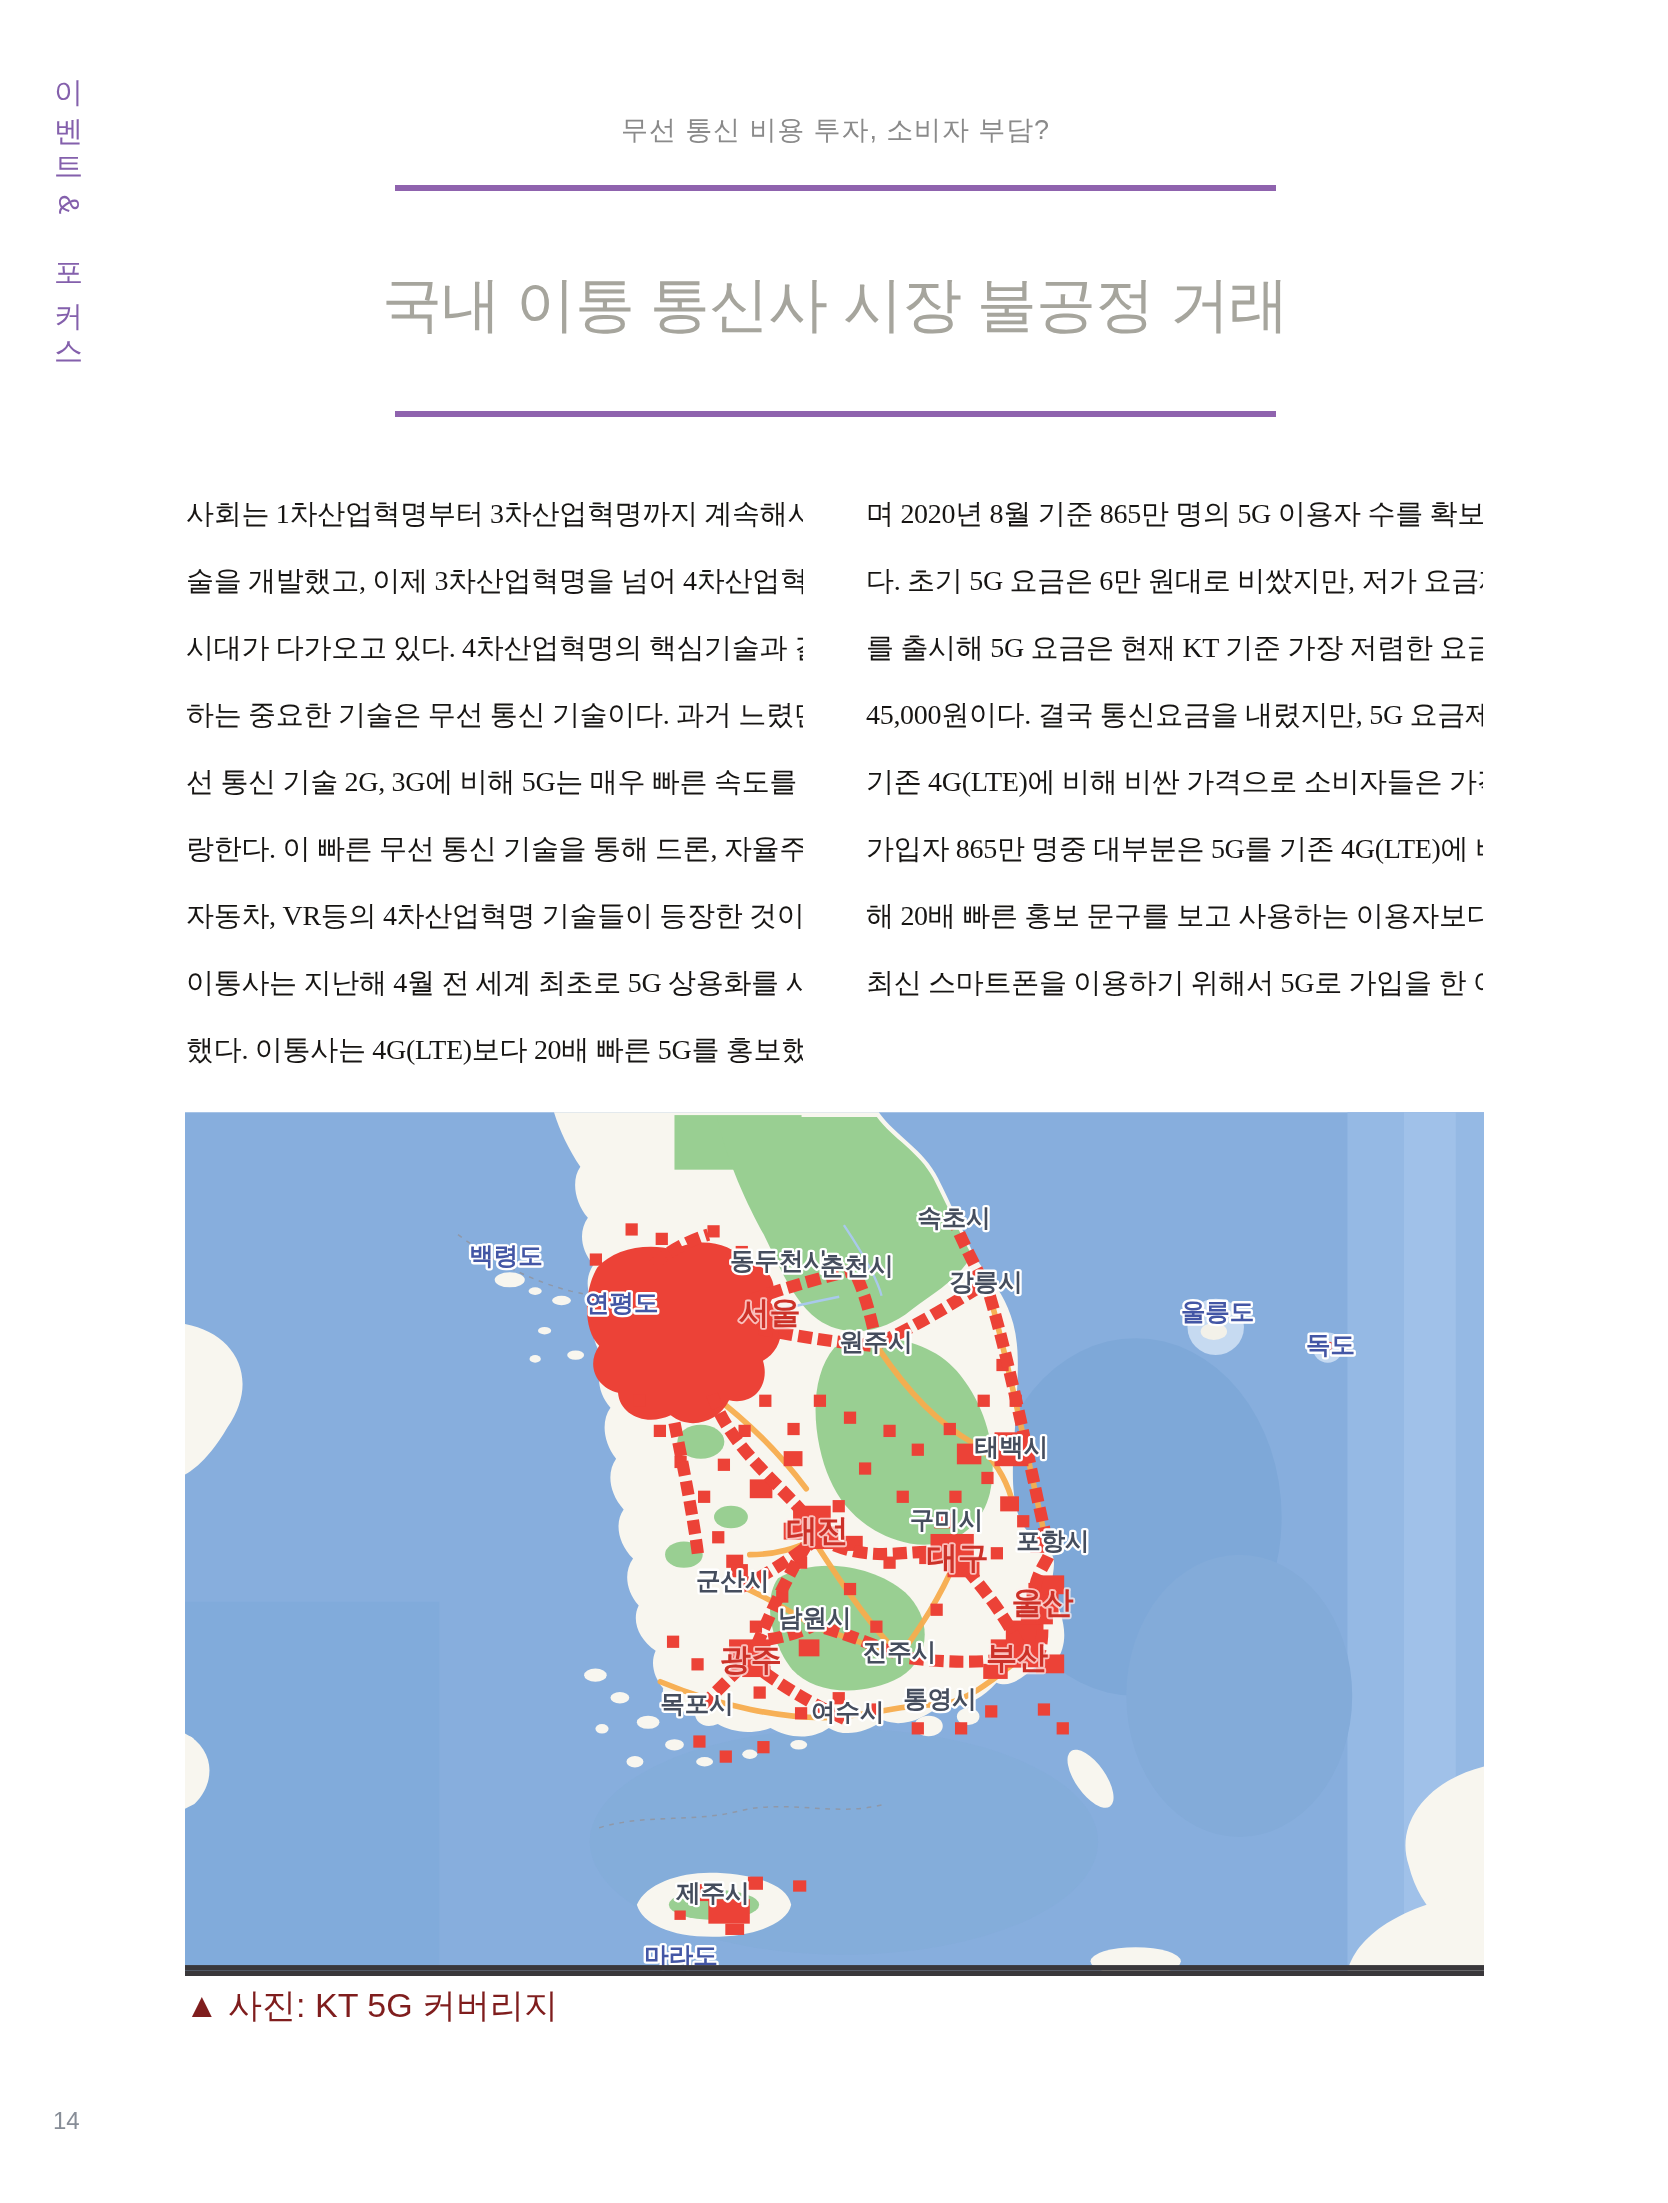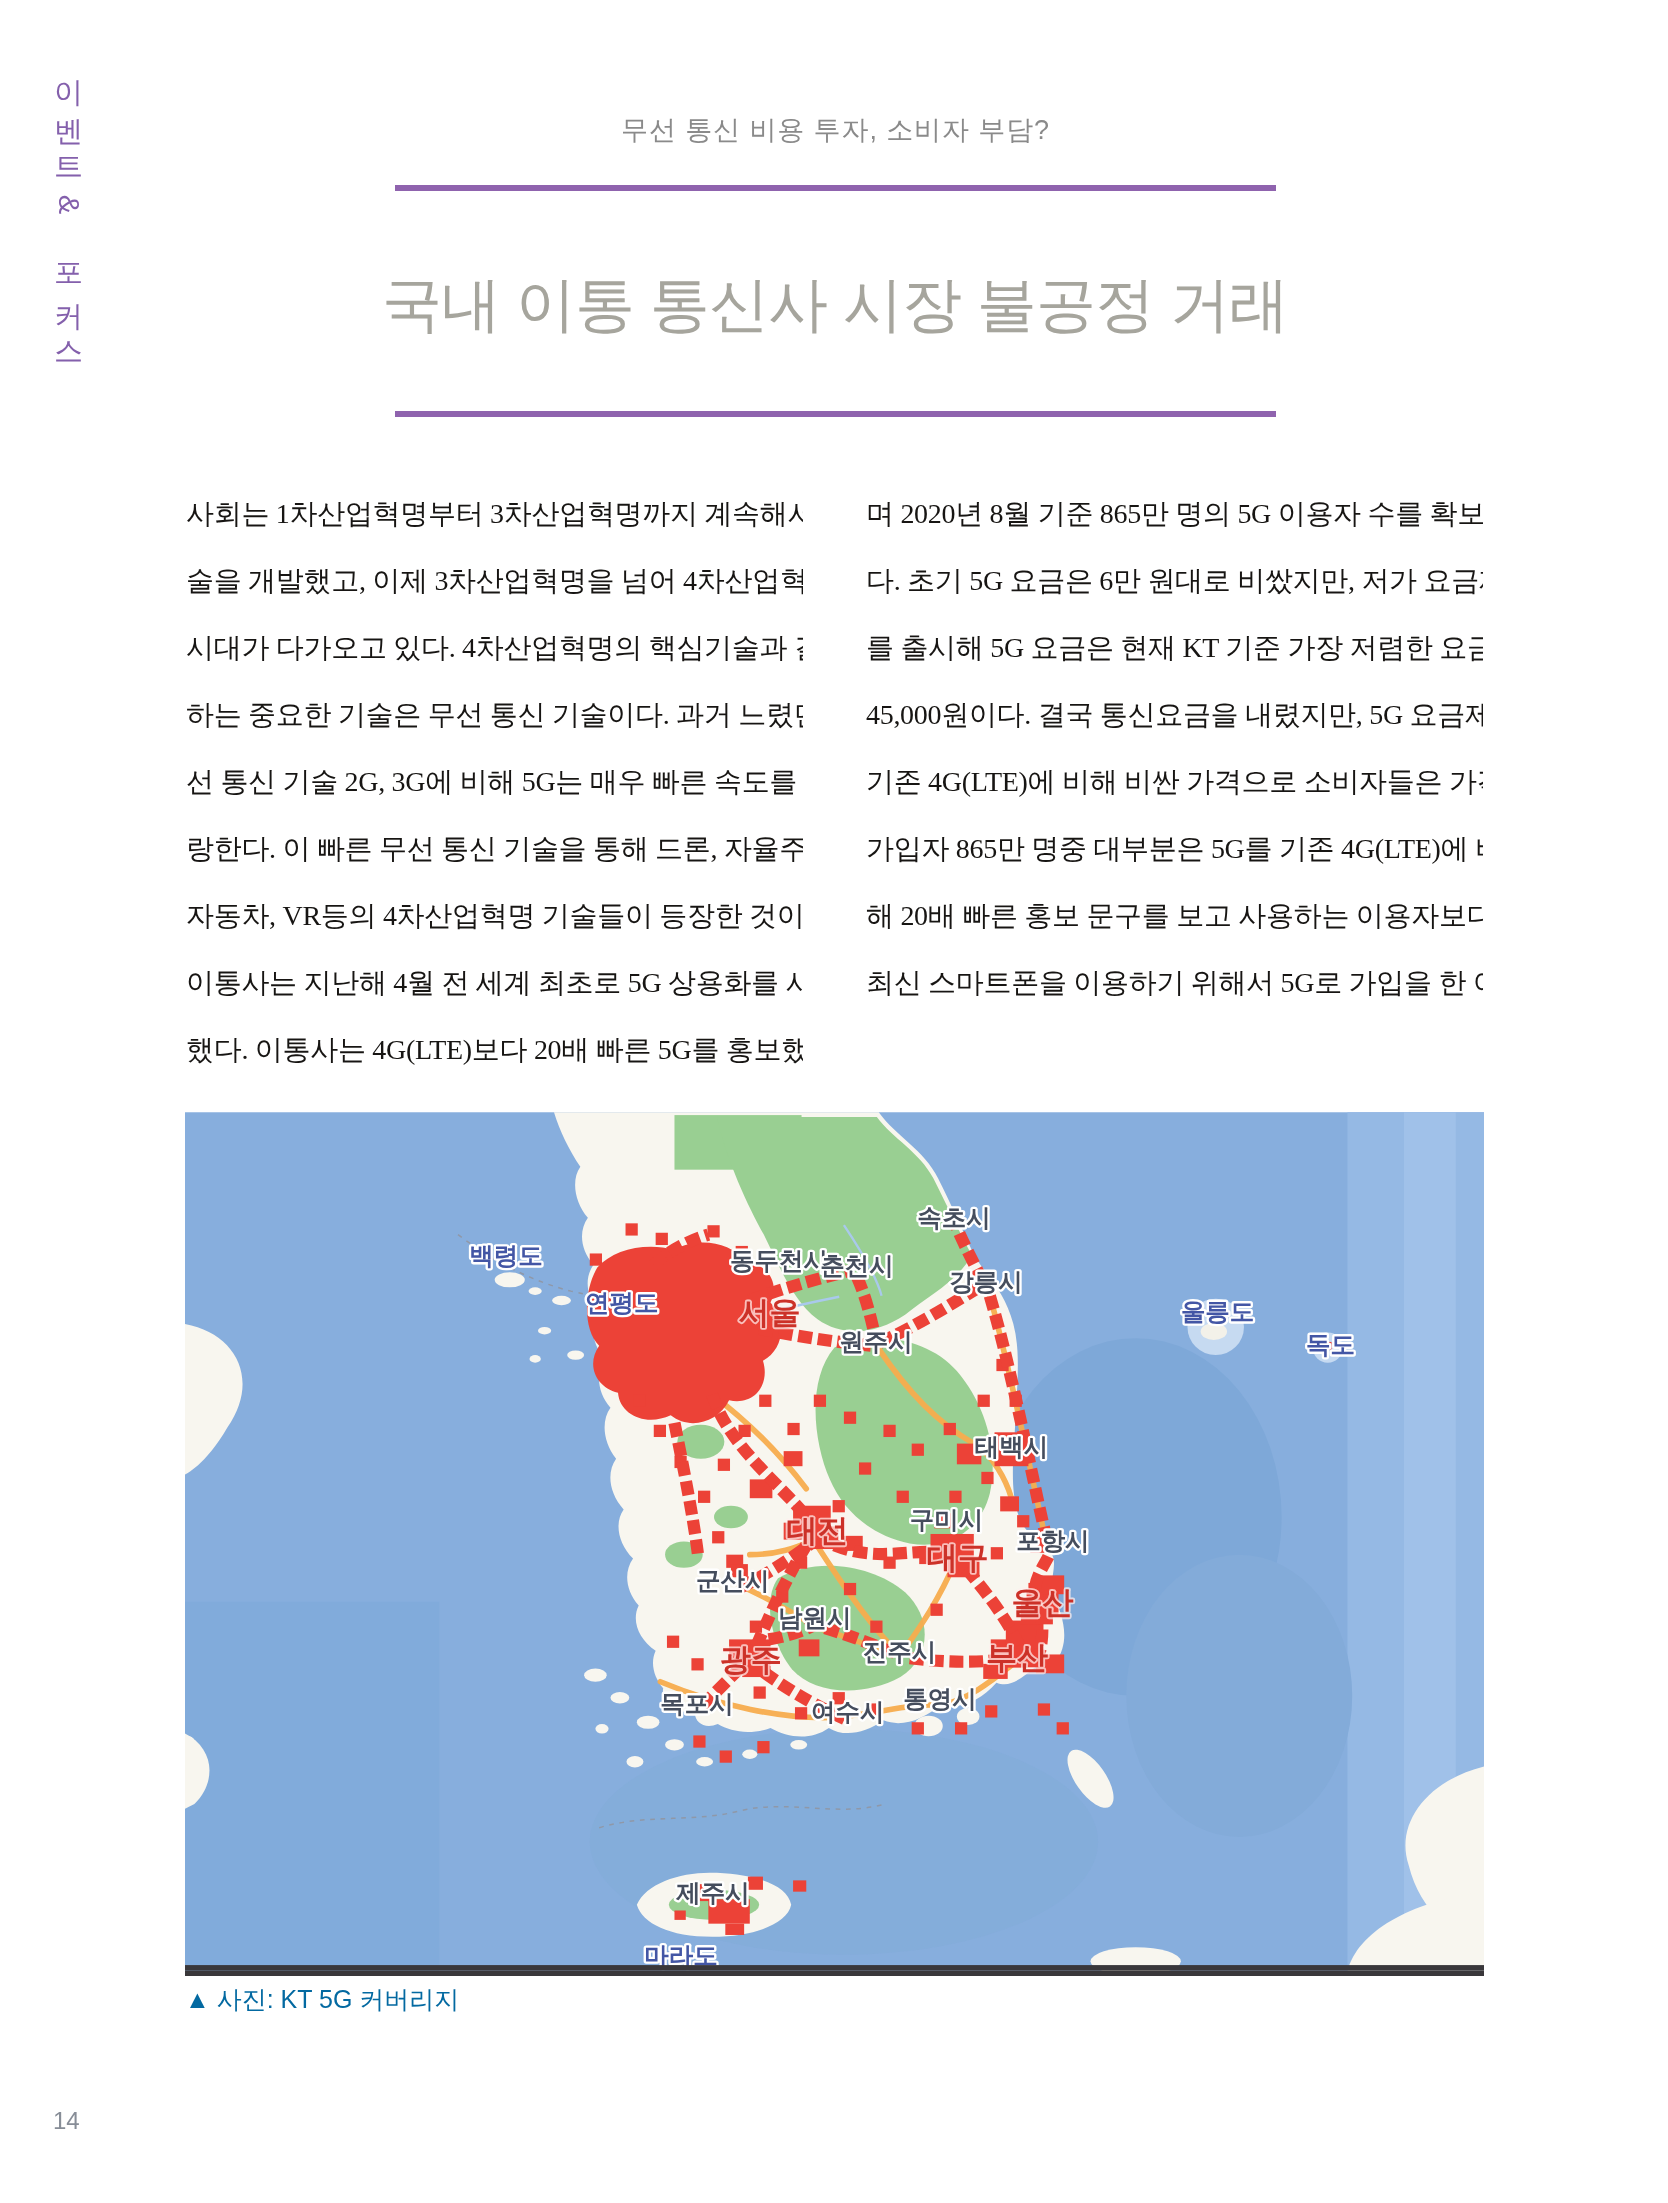--- a/index.html
+++ b/index.html
@@ -26,21 +26,21 @@
   .map-wrap{position:absolute;left:185px;top:1112px;width:1299px;height:859px;
             border-bottom:5.6px solid #39373a;}
   .map-wrap svg{display:block;}
   text{font-family:"Liberation Sans",sans-serif;}
   .lbl-city{fill:#454d5d;font-size:26px;font-weight:700;text-anchor:middle;
             paint-order:stroke;stroke:#ffffff;stroke-width:5px;stroke-linejoin:round;}
   .lbl-island{fill:#4356a5;font-size:26px;font-weight:700;text-anchor:middle;
             paint-order:stroke;stroke:#ffffff;stroke-width:5px;stroke-linejoin:round;}
   .lbl-major{fill:#cc3128;font-size:33px;font-weight:700;text-anchor:middle;
             paint-order:stroke;stroke:rgba(255,240,238,0.72);stroke-width:4px;stroke-linejoin:round;}
-  .caption{position:absolute;left:185px;top:1983px;font-size:25px;color:#0369a1;font-weight:500;}
+  .caption{position:absolute;left:185px;top:1983px;font-size:34px;color:#7f1d1d;font-weight:500;}
   .page-num{position:absolute;left:53px;top:2107px;font-size:24px;color:#878d97;}
 </style>
 </head>
 <body>
 
 <div class="v-label">이벤트 &amp; 포커스</div>
 
 <div class="kicker">무선 통신 비용 투자,  소비자 부담?</div>
 <div class="rule r1"></div>
 <div class="main-title">국내 이통 통신사 시장 불공정 거래</div>

